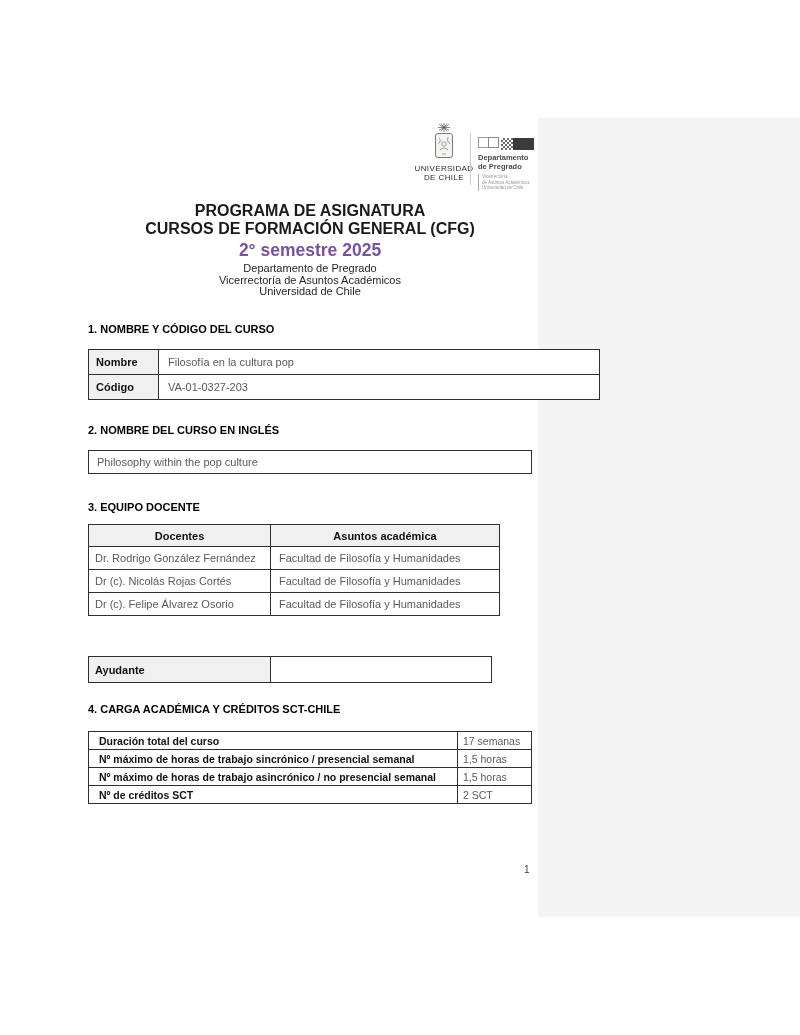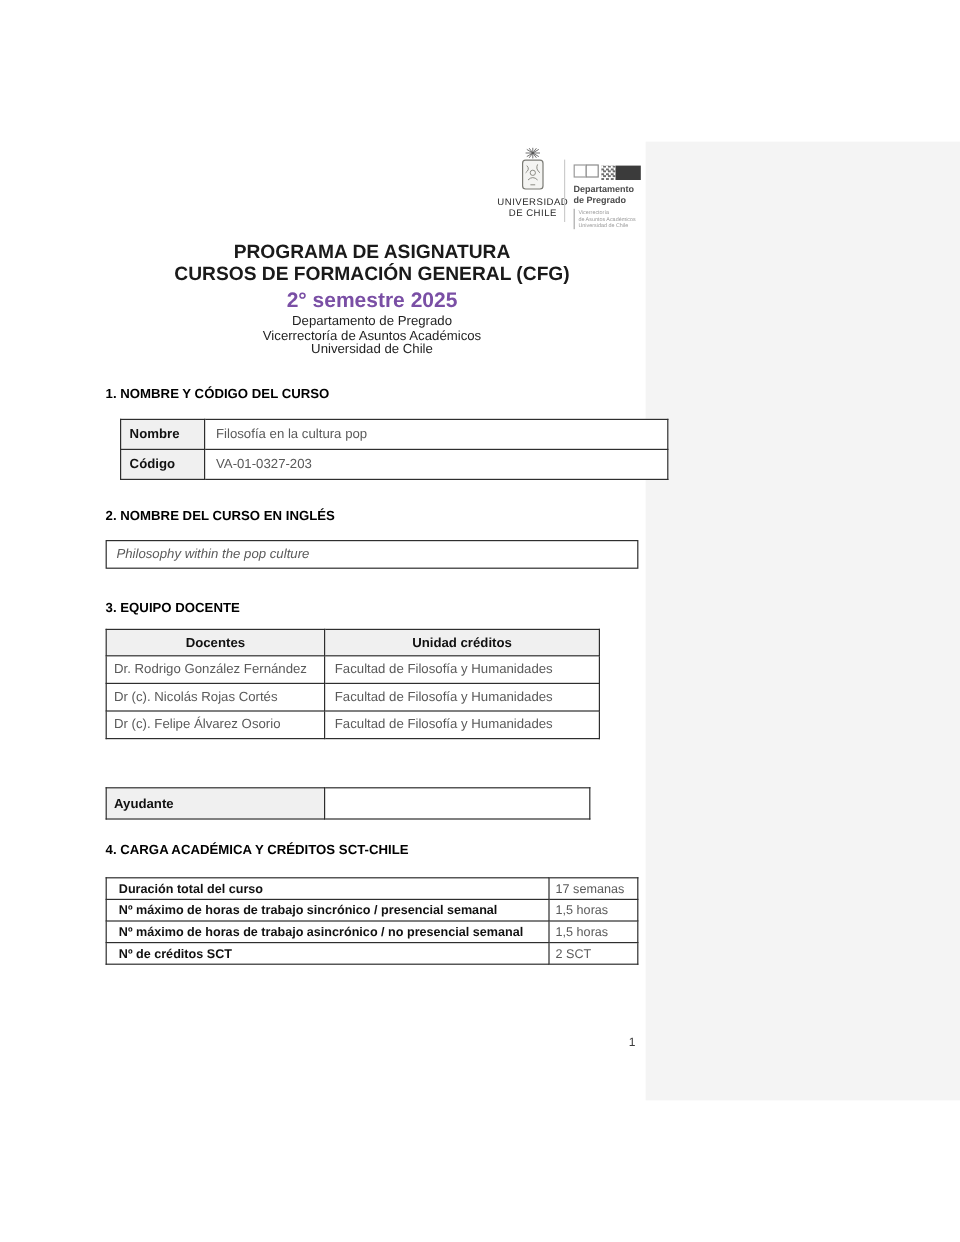--- a/index.html
+++ b/index.html
@@ -46,26 +46,26 @@
   
   .sec-h { position:absolute; left:88px; font-size:11px; font-weight:bold; color:#000; white-space:nowrap; }
 
   
   table { border-collapse:collapse; table-layout:fixed; position:absolute; background:#fff; }
   td, th { border:1px solid #2e2e2e; font-size:11px; vertical-align:middle; overflow:hidden; white-space:nowrap; }
   .outer { border:1.5px solid #2e2e2e; }
   .lbl  { background:#f0f0f0; font-weight:bold; color:#111; padding-left:7px; text-align:left; }
   .val  { color:#5a5a5a; padding-left:9px; text-align:left; }
 
-  .tbl-namecode { left:88px; top:349px; width:457px;margin-left:12px; }
+  .tbl-namecode { left:88px; top:349px; width:512px; }
   .tbl-namecode td { height:25px; }
 
   .english-box { position:absolute; left:88px; top:450px; width:444px; height:24px;
                  border:1.5px solid #2e2e2e; display:flex; align-items:center;
-                 font-size:11px; font-style:italic; color:#5a5a5a; padding-left:8px; background:#fff; }
+                 font-size:11px; color:#5a5a5a; padding-left:8px; background:#fff; }
 
   .tbl-docentes { left:88px; top:524px; width:412px; }
   .tbl-docentes th { height:22px; background:#f0f0f0; font-weight:bold; color:#111; text-align:center; }
   .tbl-docentes td { height:23px; }
 
   .tbl-ayudante { left:88px; top:656px; width:404px; }
   .tbl-ayudante td { height:26px; }
 
   .tbl-carga { left:88px; top:731px; width:444px; }
   .tbl-carga td { height:18px; }
@@ -154,21 +154,21 @@
 
   <div class="sec-h" style="top:501px;">3. EQUIPO DOCENTE</div>
   <table class="tbl-docentes outer">
     <colgroup>
         <col style="width:182px">
         <col>
       </colgroup>
     <tbody>
         <tr>
       <th>Docentes</th>
-      <th>Unidad créditos</th>
+      <th>Asuntos académica</th>
     </tr>
     <tr>
       <td class="val" style="padding-left:6px;">Dr. Rodrigo González Fernández</td>
       <td class="val" style="padding-left:8px;">Facultad de Filosofía y Humanidades</td>
     </tr>
     <tr>
       <td class="val" style="padding-left:6px;">Dr (c). Nicolás Rojas Cortés</td>
       <td class="val" style="padding-left:8px;">Facultad de Filosofía y Humanidades</td>
     </tr>
     <tr>

